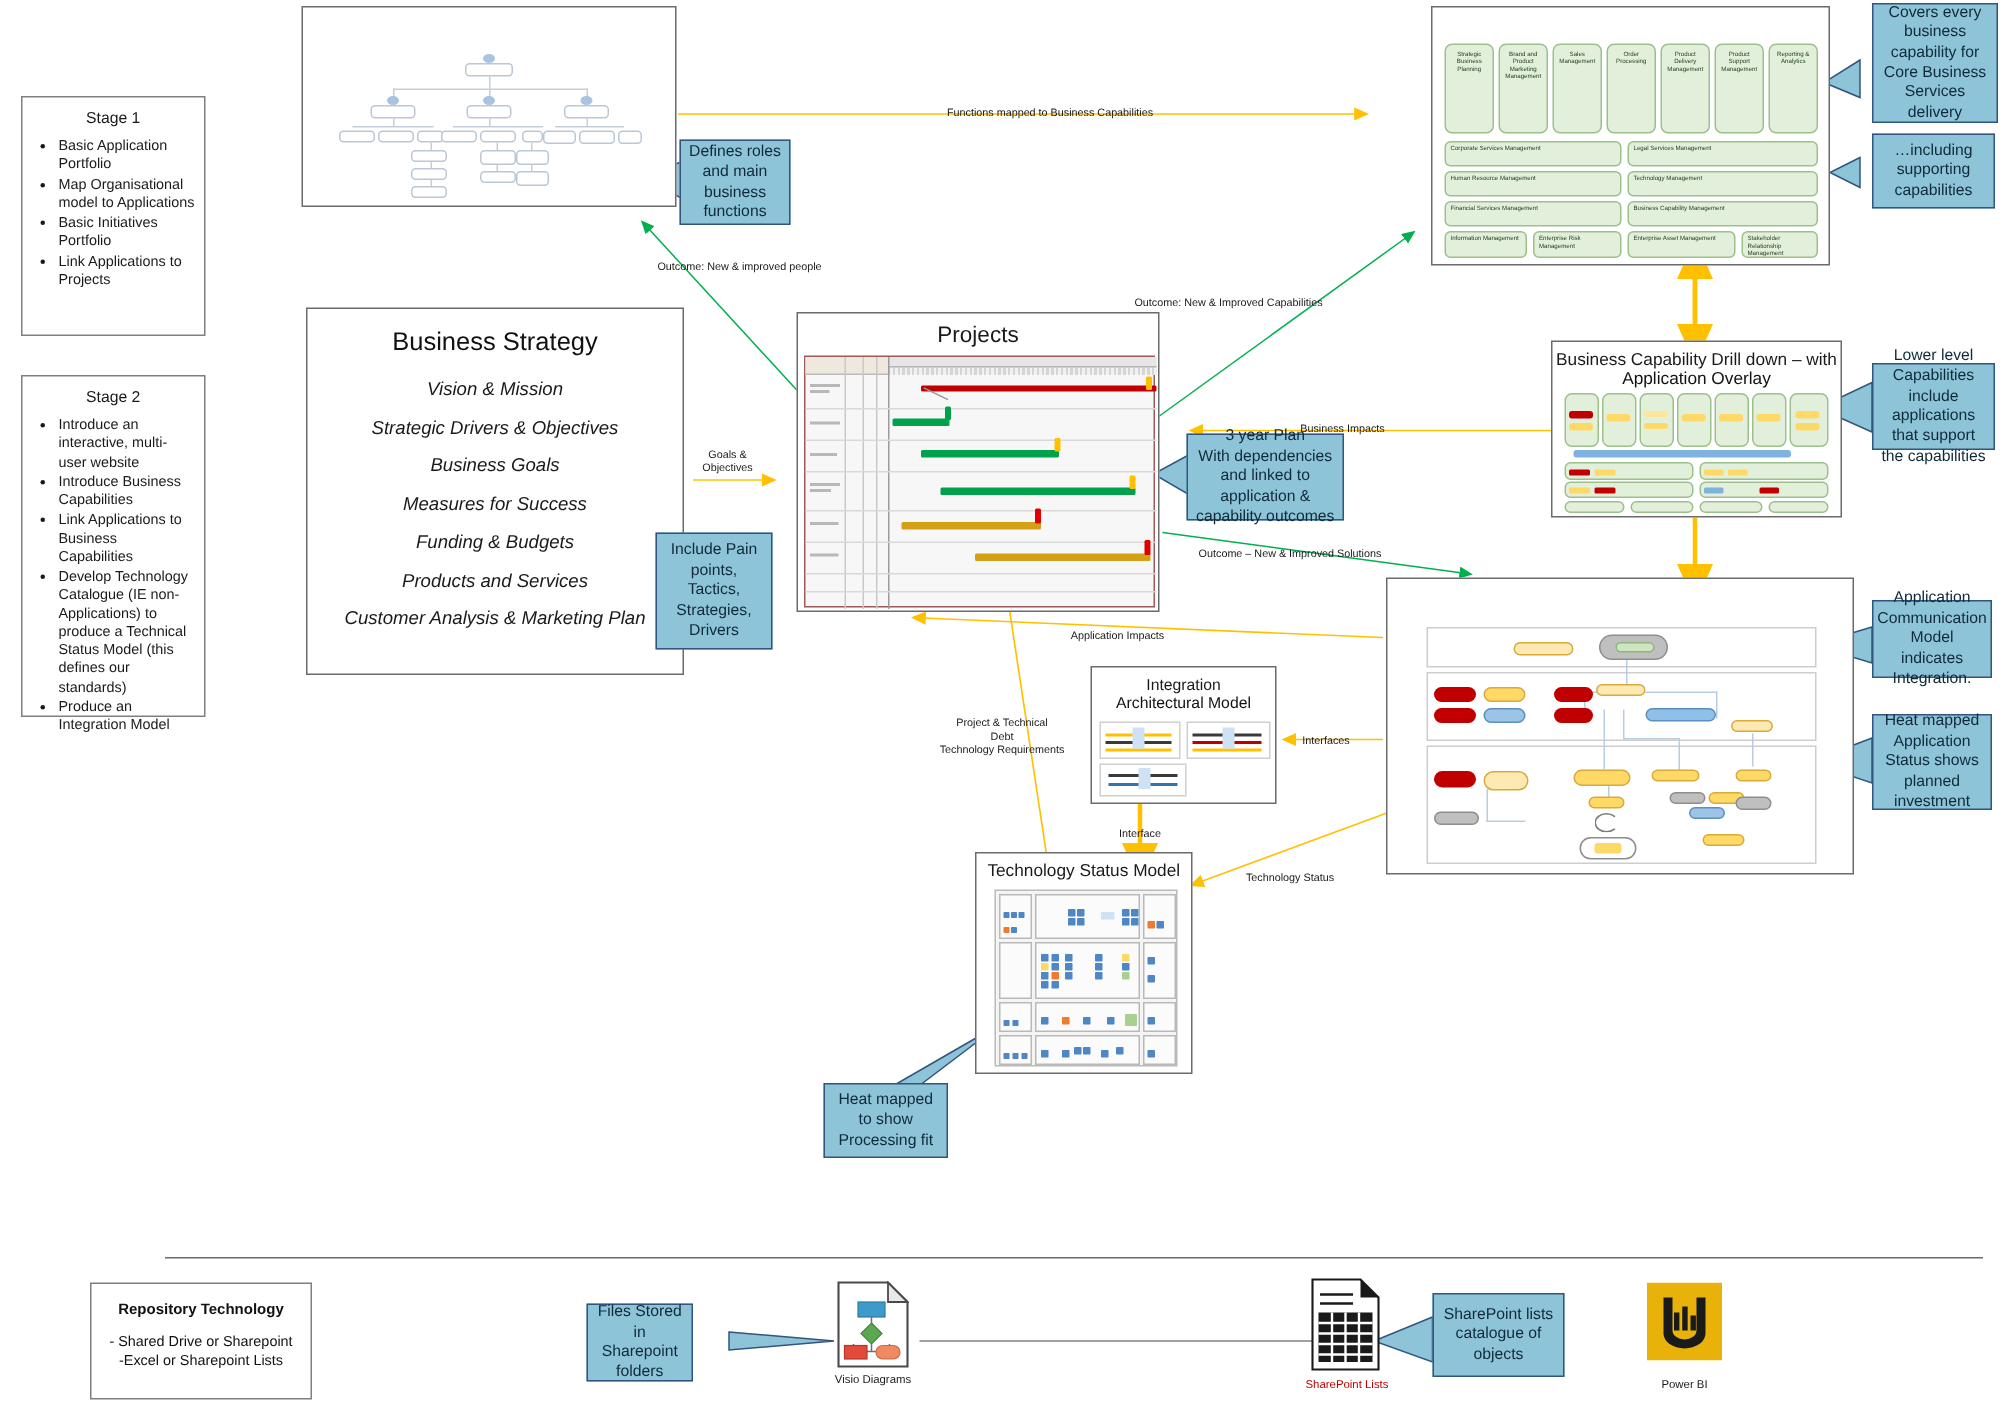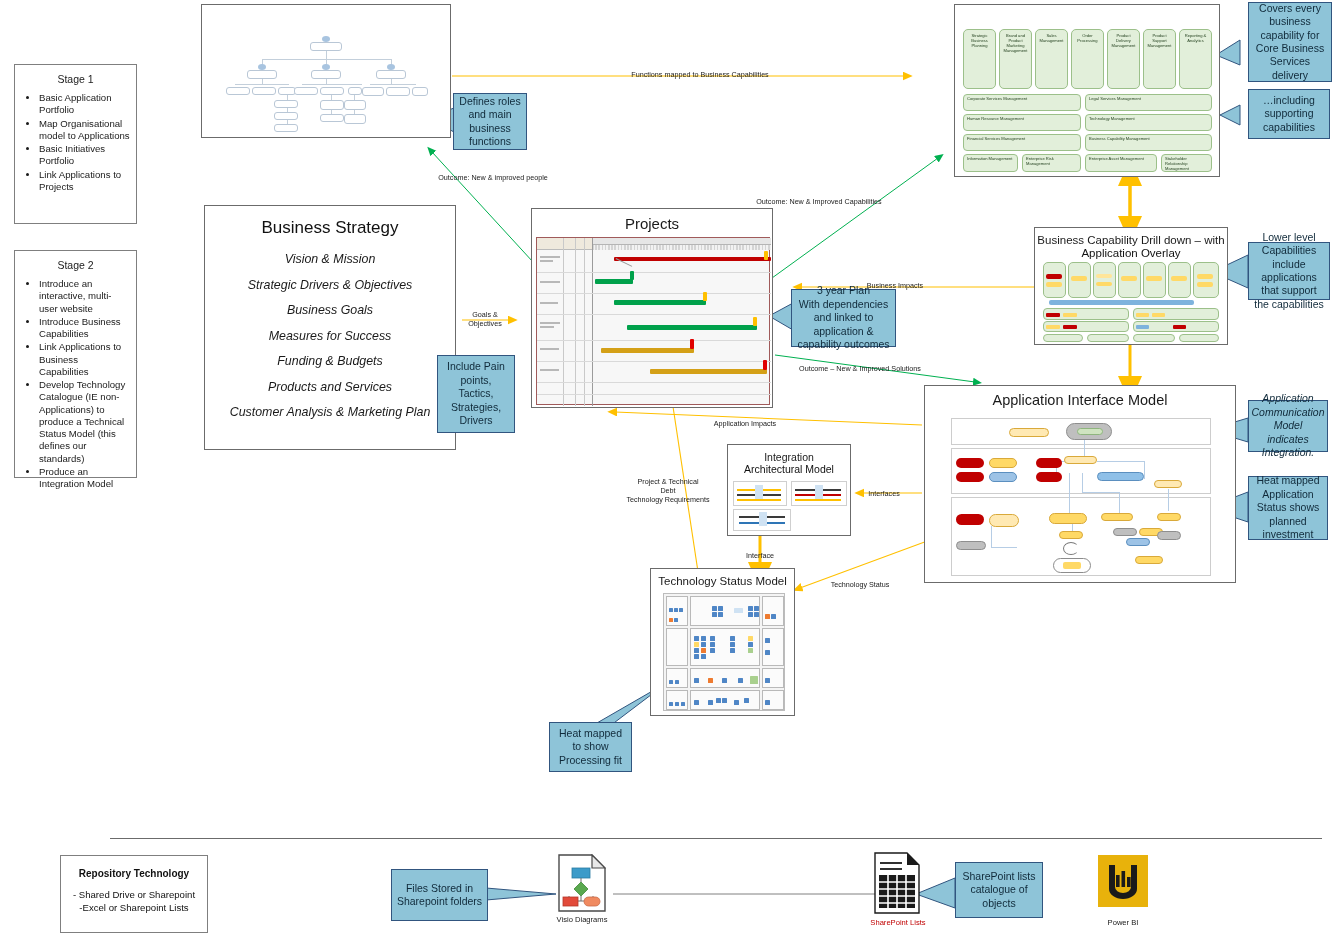--- a/index.html
+++ b/index.html
@@ -381,21 +381,20 @@
     <div class="abs" style="left:93px;top:63px;width:13px;height:4px;background:#7eb3dd;border-radius:1px;"></div>
     <div class="abs" style="left:130px;top:63px;width:13px;height:4px;background:#c00000;border-radius:1px;"></div>
     <div class="cap-row" style="position:absolute;left:0;top:72px;width:40px;height:8px;"></div>
     <div class="cap-row" style="position:absolute;left:44px;top:72px;width:42px;height:8px;"></div>
     <div class="cap-row" style="position:absolute;left:90px;top:72px;width:42px;height:8px;"></div>
     <div class="cap-row" style="position:absolute;left:136px;top:72px;width:40px;height:8px;"></div>
   </div>
 </div>
 
 <div class="panel" style="left:924px;top:385px;width:312px;height:198px;">
-  <div class="panel-title" style="font-size:14.5px;">Application Interface Model</div>
   <div class="abs" style="left:26px;top:32px;width:260px;height:158px;">
     <div class="ai-band" style="left:0;top:0;width:260px;height:27px;"></div>
     <div class="ai-band" style="left:0;top:30px;width:260px;height:46px;"></div>
     <div class="ai-band" style="left:0;top:79px;width:260px;height:79px;"></div>
 
     <div class="ai-link" style="left:133px;top:22px;width:1px;height:22px;"></div>
     <div class="ai-link" style="left:105px;top:43px;width:29px;height:1px;"></div>
     <div class="ai-link" style="left:105px;top:43px;width:1px;height:12px;"></div>
     <div class="ai-link" style="left:146px;top:43px;width:48px;height:1px;"></div>
     <div class="ai-link" style="left:193px;top:43px;width:1px;height:18px;"></div>
@@ -539,34 +538,34 @@
 
 <div class="callout" style="left:1248px;top:89px;width:82px;height:50px;">…including supporting capabilities</div>
 
 <div class="callout" style="left:1248px;top:242px;width:82px;height:58px;">Lower level Capabilities include applications that support the capabilities</div>
 
 <div class="callout" style="left:791px;top:289px;width:105px;height:58px;white-space:pre-line;">3 year Plan
 With dependencies and linked to application &amp; capability outcomes</div>
 
 <div class="callout" style="left:437px;top:355px;width:78px;height:78px;">Include Pain points, Tactics, Strategies, Drivers</div>
 
-<div class="callout" style="left:1248px;top:400px;width:80px;height:52px;font-style:italic;">Application Communication Model indicates Integration.</div>
+<div class="callout" style="left:1248px;top:400px;width:80px;height:52px;">Application Communication Model indicates Integration.</div>
 
 <div class="callout" style="left:1248px;top:476px;width:80px;height:64px;">Heat mapped Application Status shows planned investment</div>
 
 <div class="callout" style="left:549px;top:722px;width:83px;height:50px;">Heat mapped to show Processing fit</div>
 
-<div class="callout" style="left:391px;top:869px;width:97px;height:52px;">Files Stored in Sharepoint folders</div>
+<div class="callout" style="left:391px;top:869px;width:71px;height:52px;">Files Stored in Sharepoint folders</div>
 
 <div class="callout" style="left:955px;top:862px;width:88px;height:56px;">SharePoint lists catalogue of objects</div>
 
 <div class="conn-label" style="left:600px;top:70px;width:200px;">Functions mapped to Business Capabilities</div>
 <div class="conn-label" style="left:408px;top:173px;width:170px;">Outcome: New &amp; improved people</div>
 <div class="conn-label" style="left:726px;top:197px;width:186px;">Outcome: New &amp; Improved Capabilities</div>
-<div class="conn-label" style="left:460px;top:310px;width:50px;">Goals &amp;
+<div class="conn-label" style="left:460px;top:298px;width:50px;">Goals &amp;
 Objectives</div>
 <div class="conn-label" style="left:840px;top:281px;width:110px;">Business Impacts</div>
 <div class="conn-label" style="left:770px;top:364px;width:180px;">Outcome – New &amp; Improved Solutions</div>
 <div class="conn-label" style="left:660px;top:419px;width:170px;">Application Impacts</div>
 <div class="conn-label" style="left:608px;top:477px;width:120px;">Project &amp; Technical
 Debt
 Technology Requirements</div>
 <div class="conn-label" style="left:854px;top:489px;width:60px;">Interfaces</div>
 <div class="conn-label" style="left:732px;top:551px;width:56px;">Interface</div>
 <div class="conn-label" style="left:800px;top:580px;width:120px;">Technology  Status</div>

